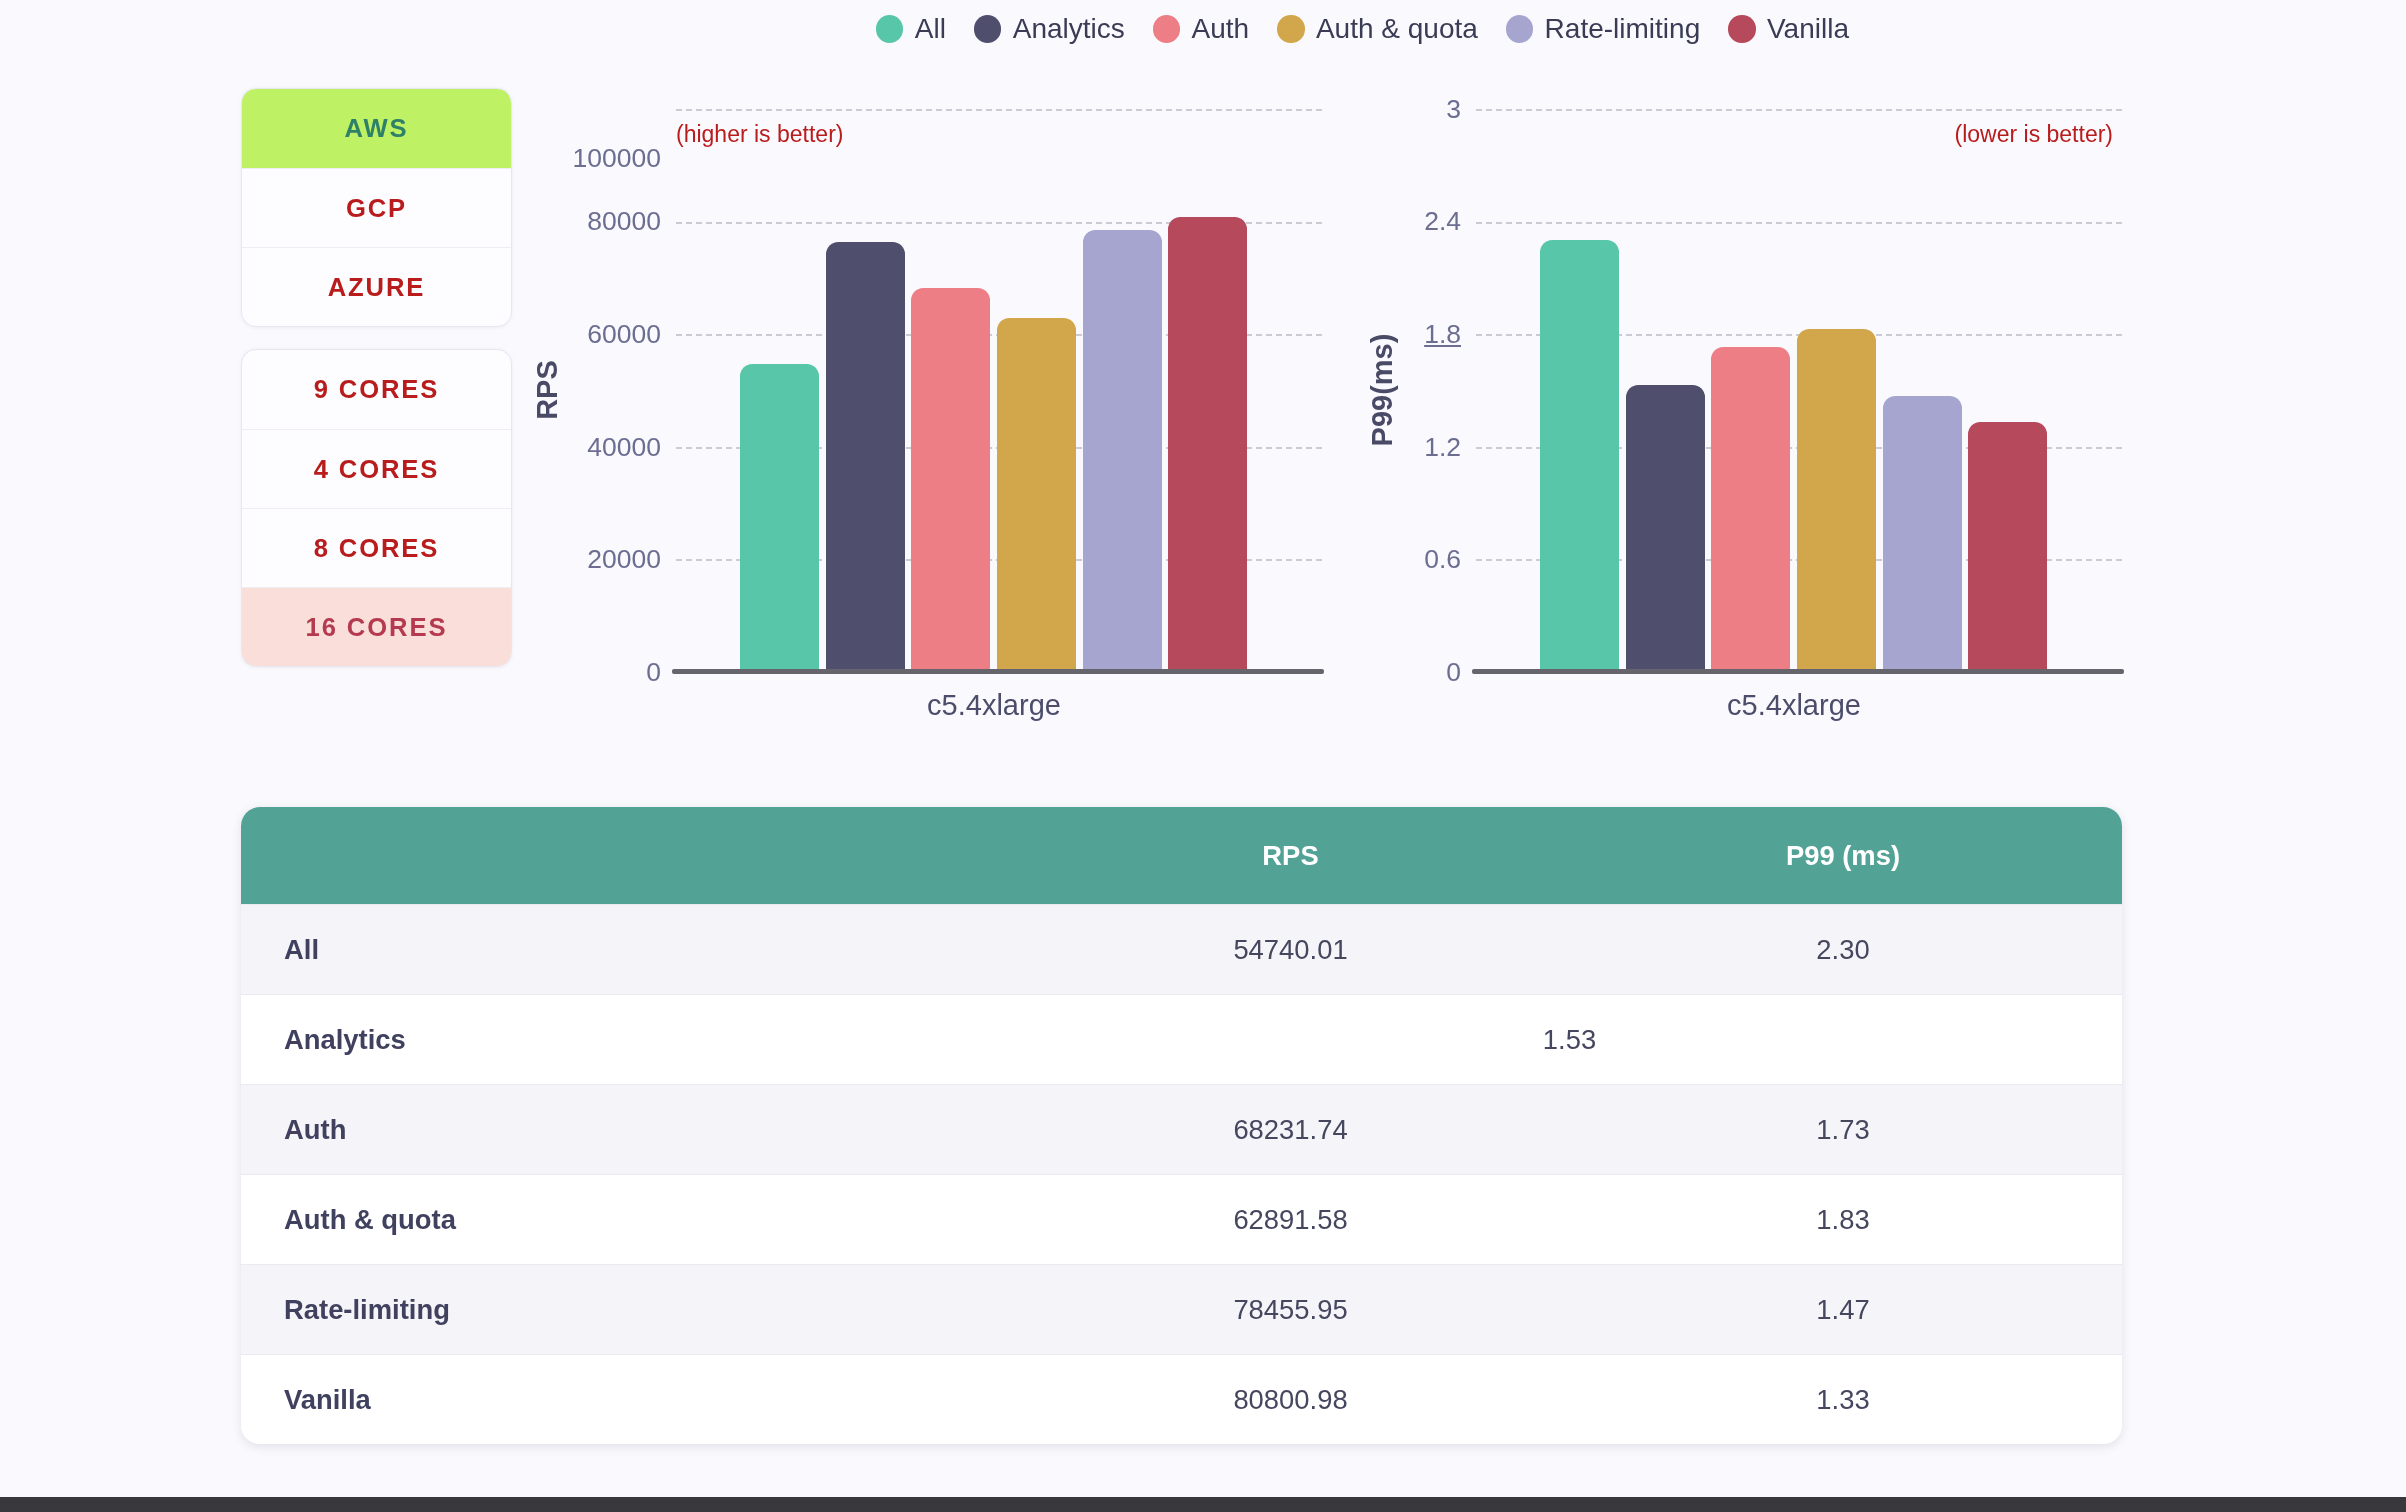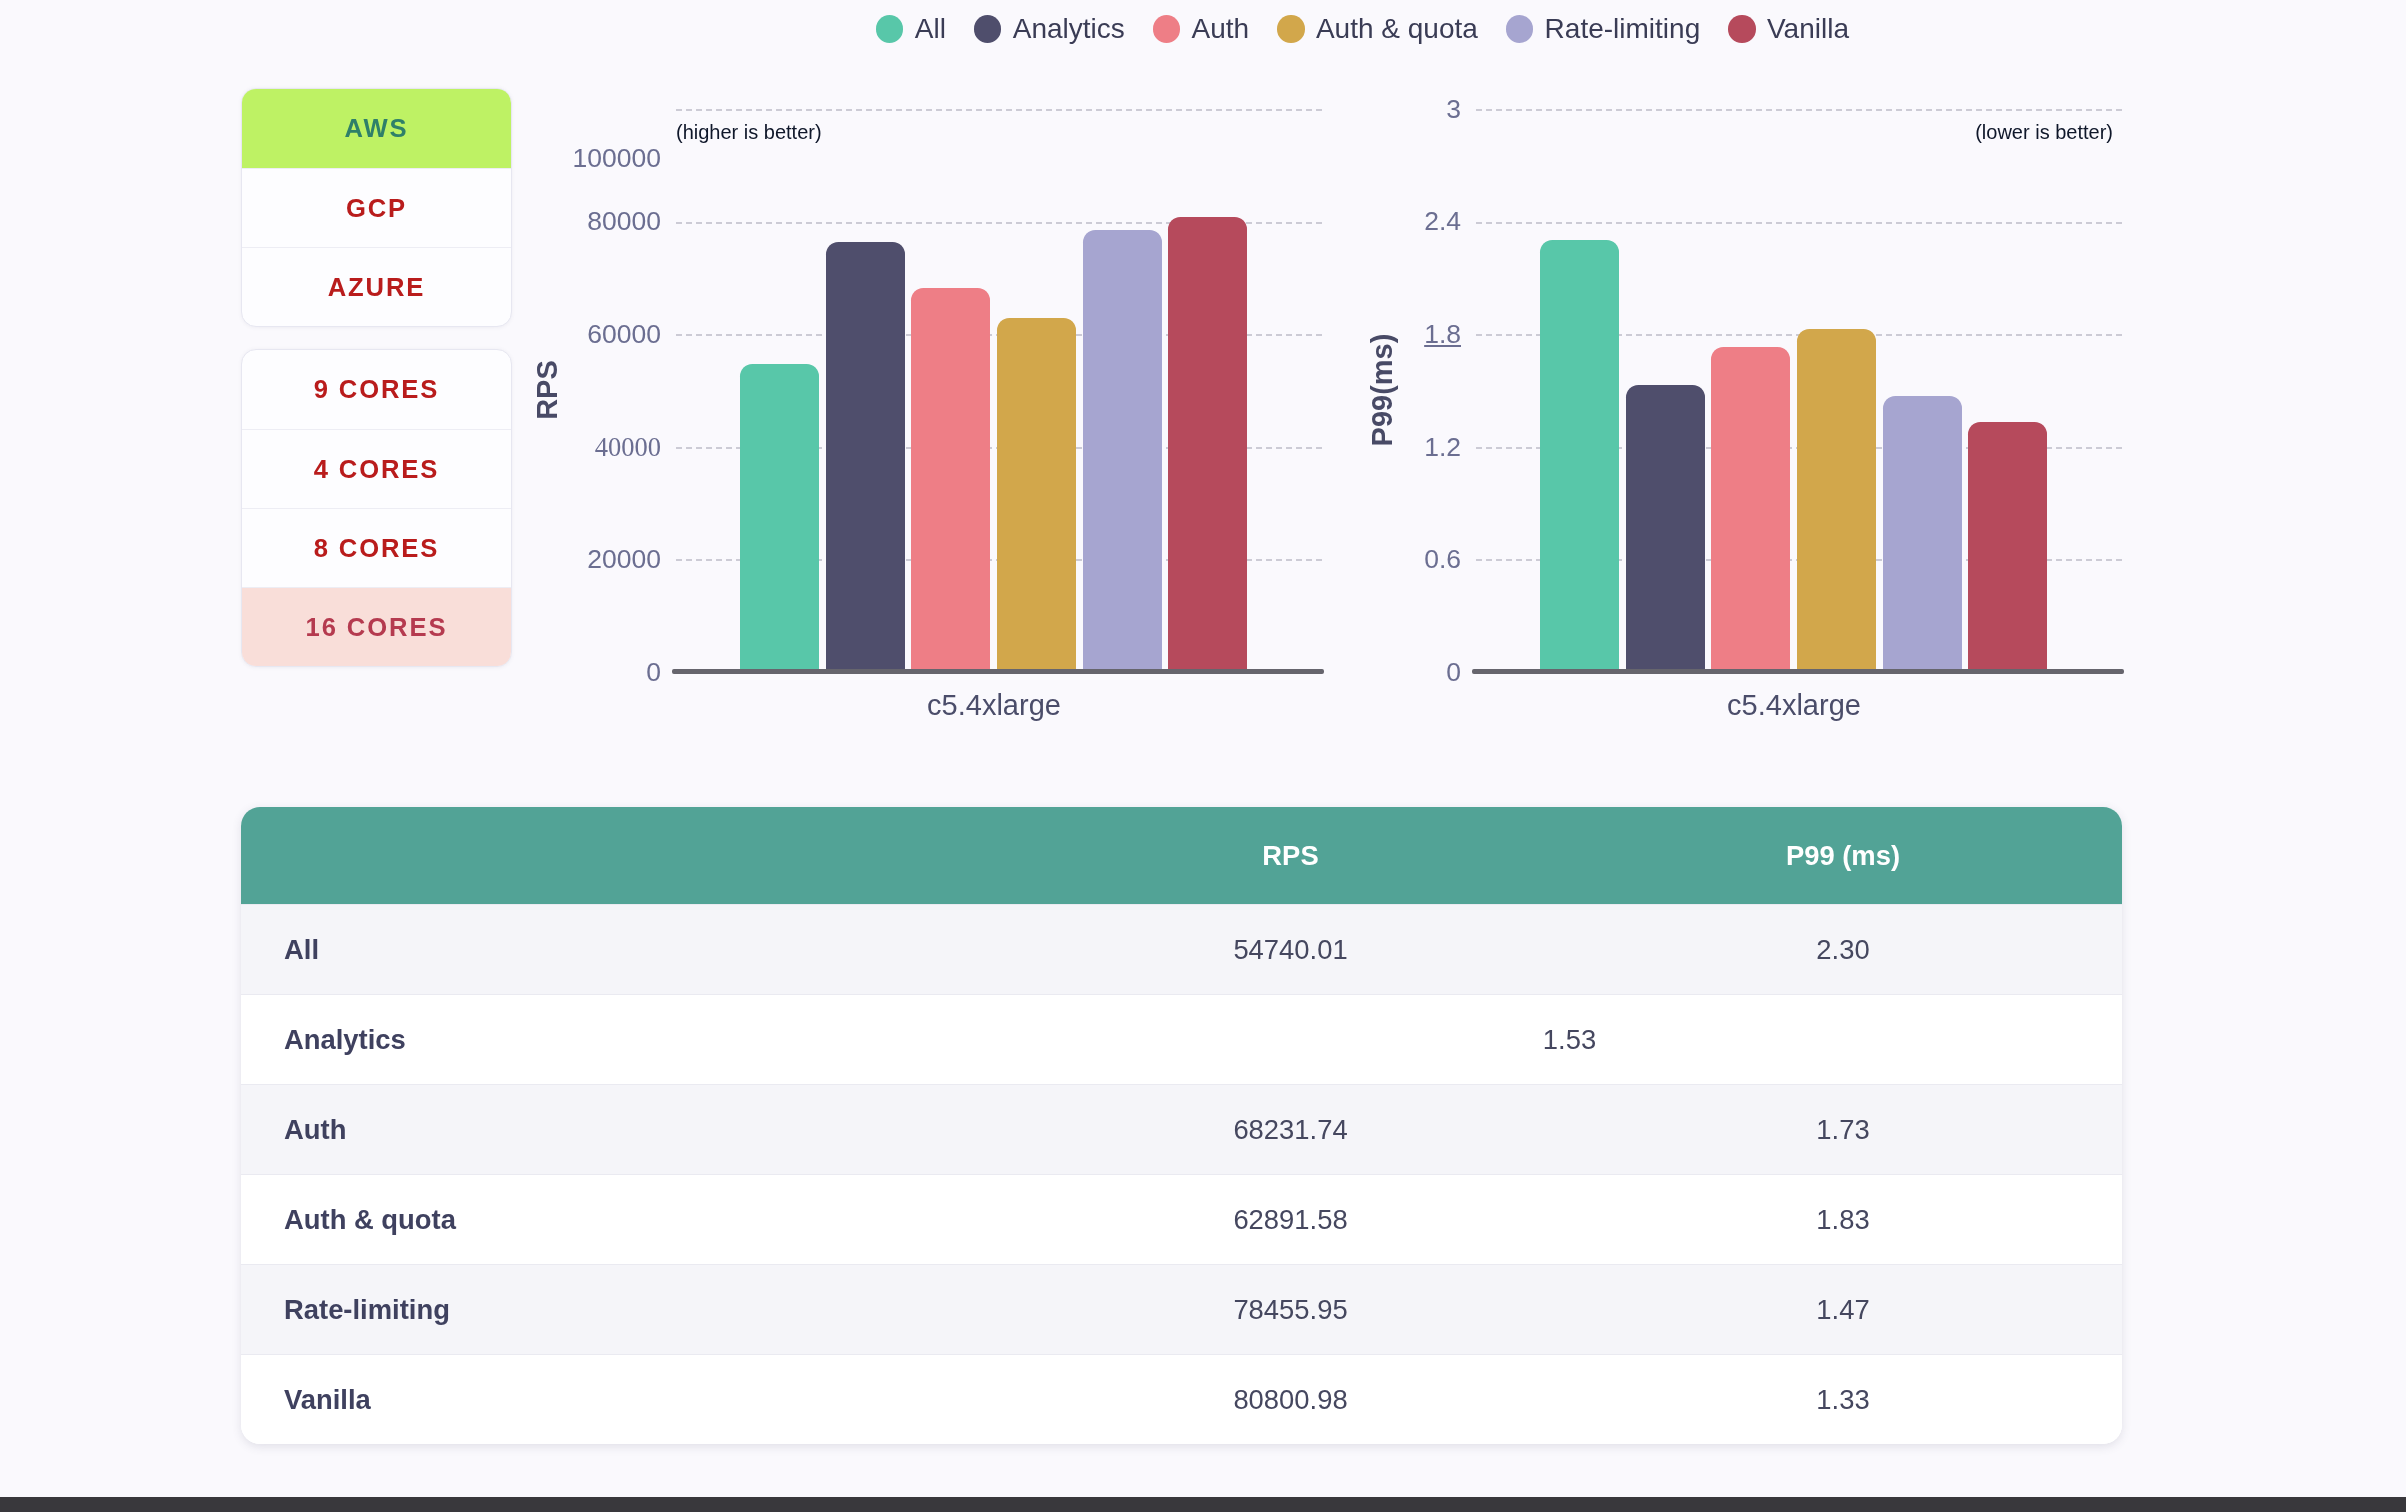--- a/index.html
+++ b/index.html
@@ -42,21 +42,21 @@
   .gridline { position:absolute; left:1.9px; width:calc(100% + 5.7px); height:0; border-top:2.8px dashed #cccbd5; }
   .axis-line {
     position:absolute; left:-1.9px; bottom:-1.9px; width:calc(100% + 11.4px); height:4.7px;
     background:#66656d; z-index:2; border-radius:1.9px;
   }
   .bar { position:absolute; bottom:0; width:79px; border-radius:12.3px 12.3px 0 0; z-index:1; }
   .tick {
     position:absolute; left:0; width:131px; height:34px; line-height:34px;
     text-align:right; font-size:26.5px; color:#6b6e91;
   }
-  .note { position:absolute; top:121px; font-size:20px; color:#0f172a; }
+  .note { position:absolute; top:121px; font-size:23px; color:#b91c1c; }
   #chart-0 .note { left:146px; }
   #chart-1 .note { right:23px;margin-left:31px; }
   .xlabel {
     position:absolute; top:689px; left:144px; width:640px; text-align:center;
     font-size:29px; color:#4b4d6a;
   }
   .ylabel {
     position:absolute; top:371px; width:284px; height:38px; line-height:38px; text-align:center;
     transform:rotate(-90deg); font-weight:bold; font-size:29px; color:#484a66;
   }
@@ -142,21 +142,21 @@
       <div class="bar" title="All: 54740.01" style="left: 66px; height: 308px; background: rgb(88, 199, 169);"></div>
       <div class="bar" title="Analytics: 76375.59" style="left: 152px; height: 430px; background: rgb(79, 78, 108);"></div>
       <div class="bar" title="Auth: 68231.74" style="left: 237px; height: 384px; background: rgb(238, 126, 134);"></div>
       <div class="bar" title="Auth &amp; quota: 62891.58" style="left: 323px; height: 354px; background: rgb(210, 167, 75);"></div>
       <div class="bar" title="Rate-limiting: 78455.95" style="left: 409px; height: 442px; background: rgb(166, 165, 208);"></div>
       <div class="bar" title="Vanilla: 80800.98" style="left: 494px; height: 455px; background: rgb(182, 74, 92);"></div>
     </div>
   <div class="xlabel">c5.4xlarge</div>
 <div class="tick" style="top: 655px;">0</div>
     <div class="tick" style="top: 542px;">20000</div>
-    <div class="tick" style="top: 430px; font-family: Liberation Serif, serif;">40000</div>
+    <div class="tick" style="top: 430px;">40000</div>
     <div class="tick" style="top: 317px;">60000</div>
     <div class="tick" style="top: 204px;">80000</div>
     <div class="tick" style="top: 108px; margin-top: 33px;">100000</div>
   </div>
 
 <div class="chart" id="chart-1">
   <div class="ylabel">P99(ms)</div>
   <div class="note">(lower is better)</div>
   <div class="plot">
     <div class="axis-line"></div>

